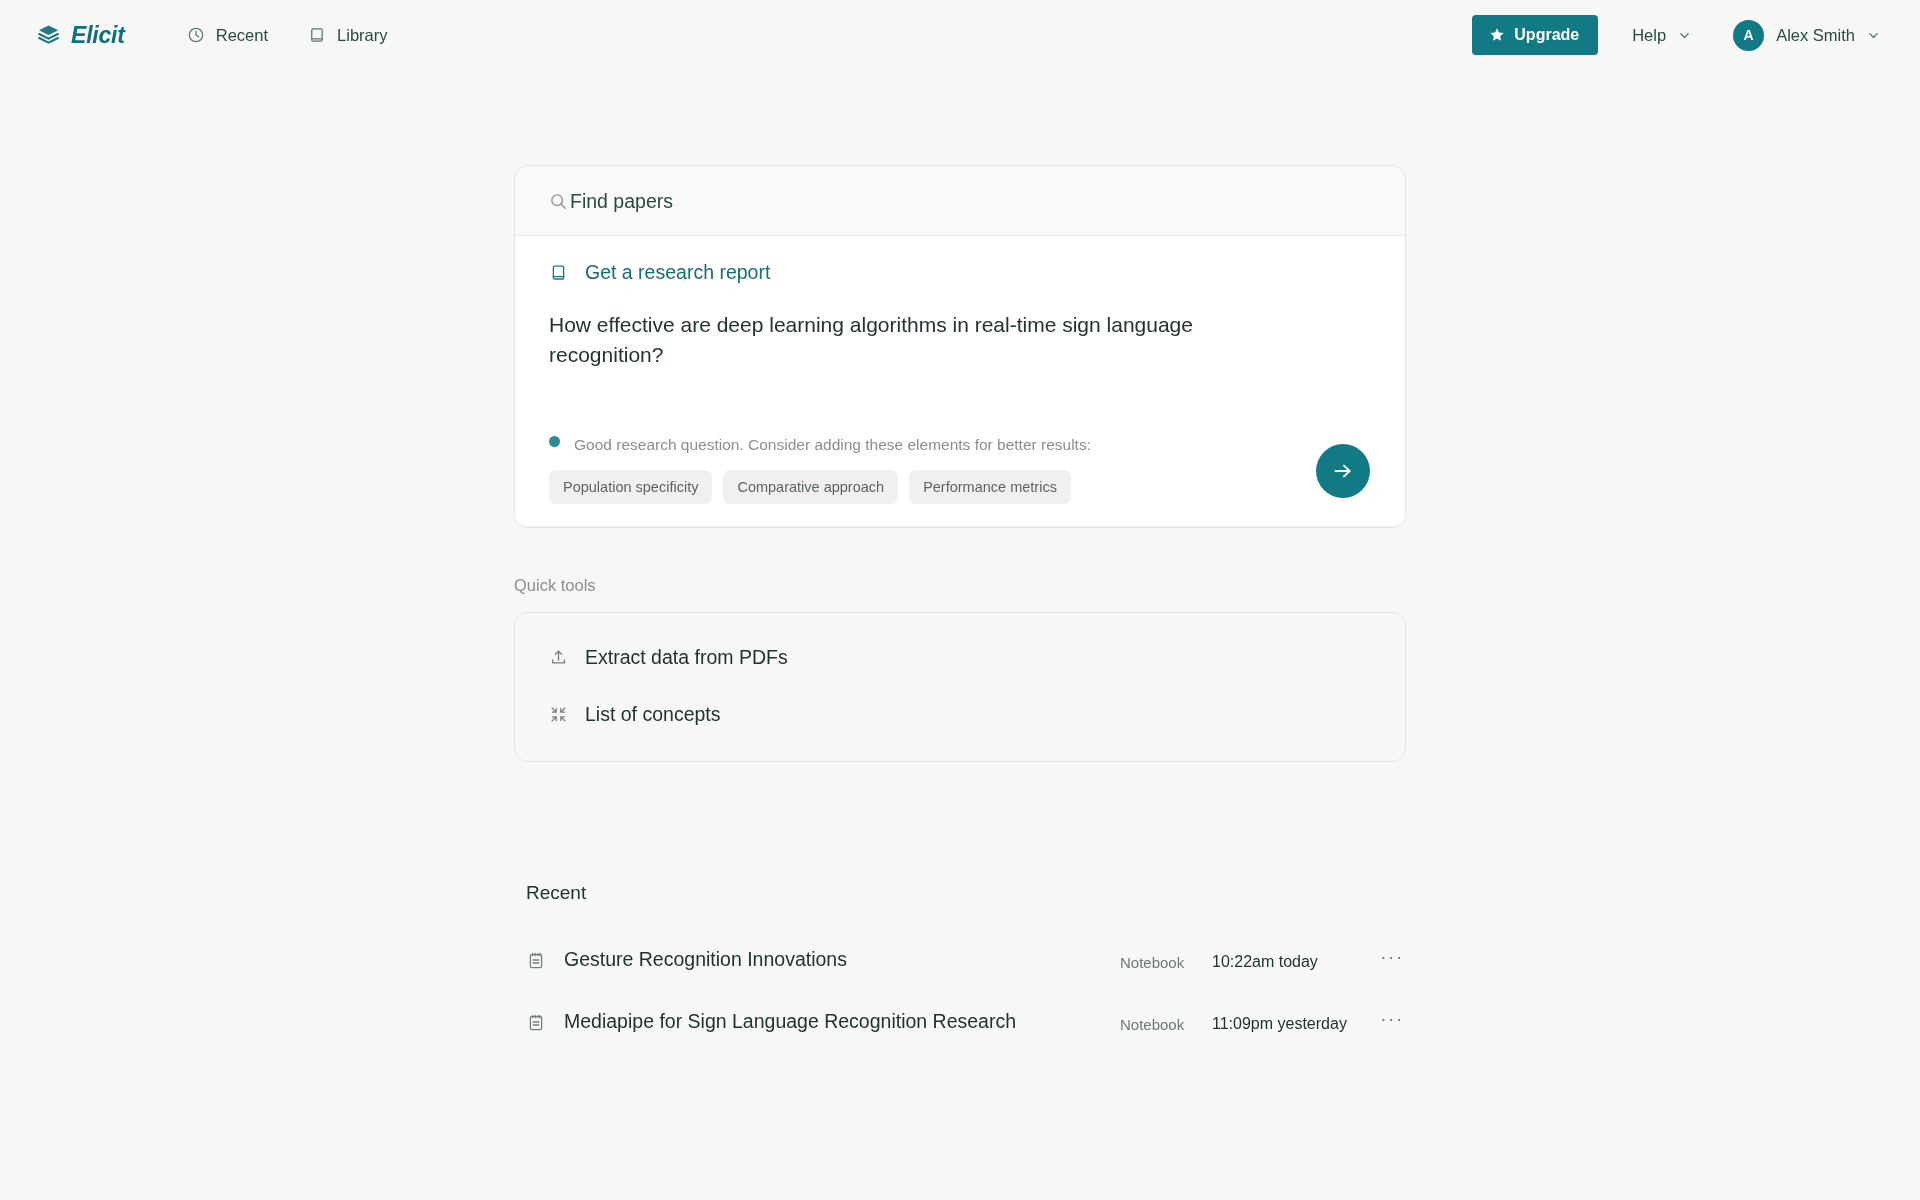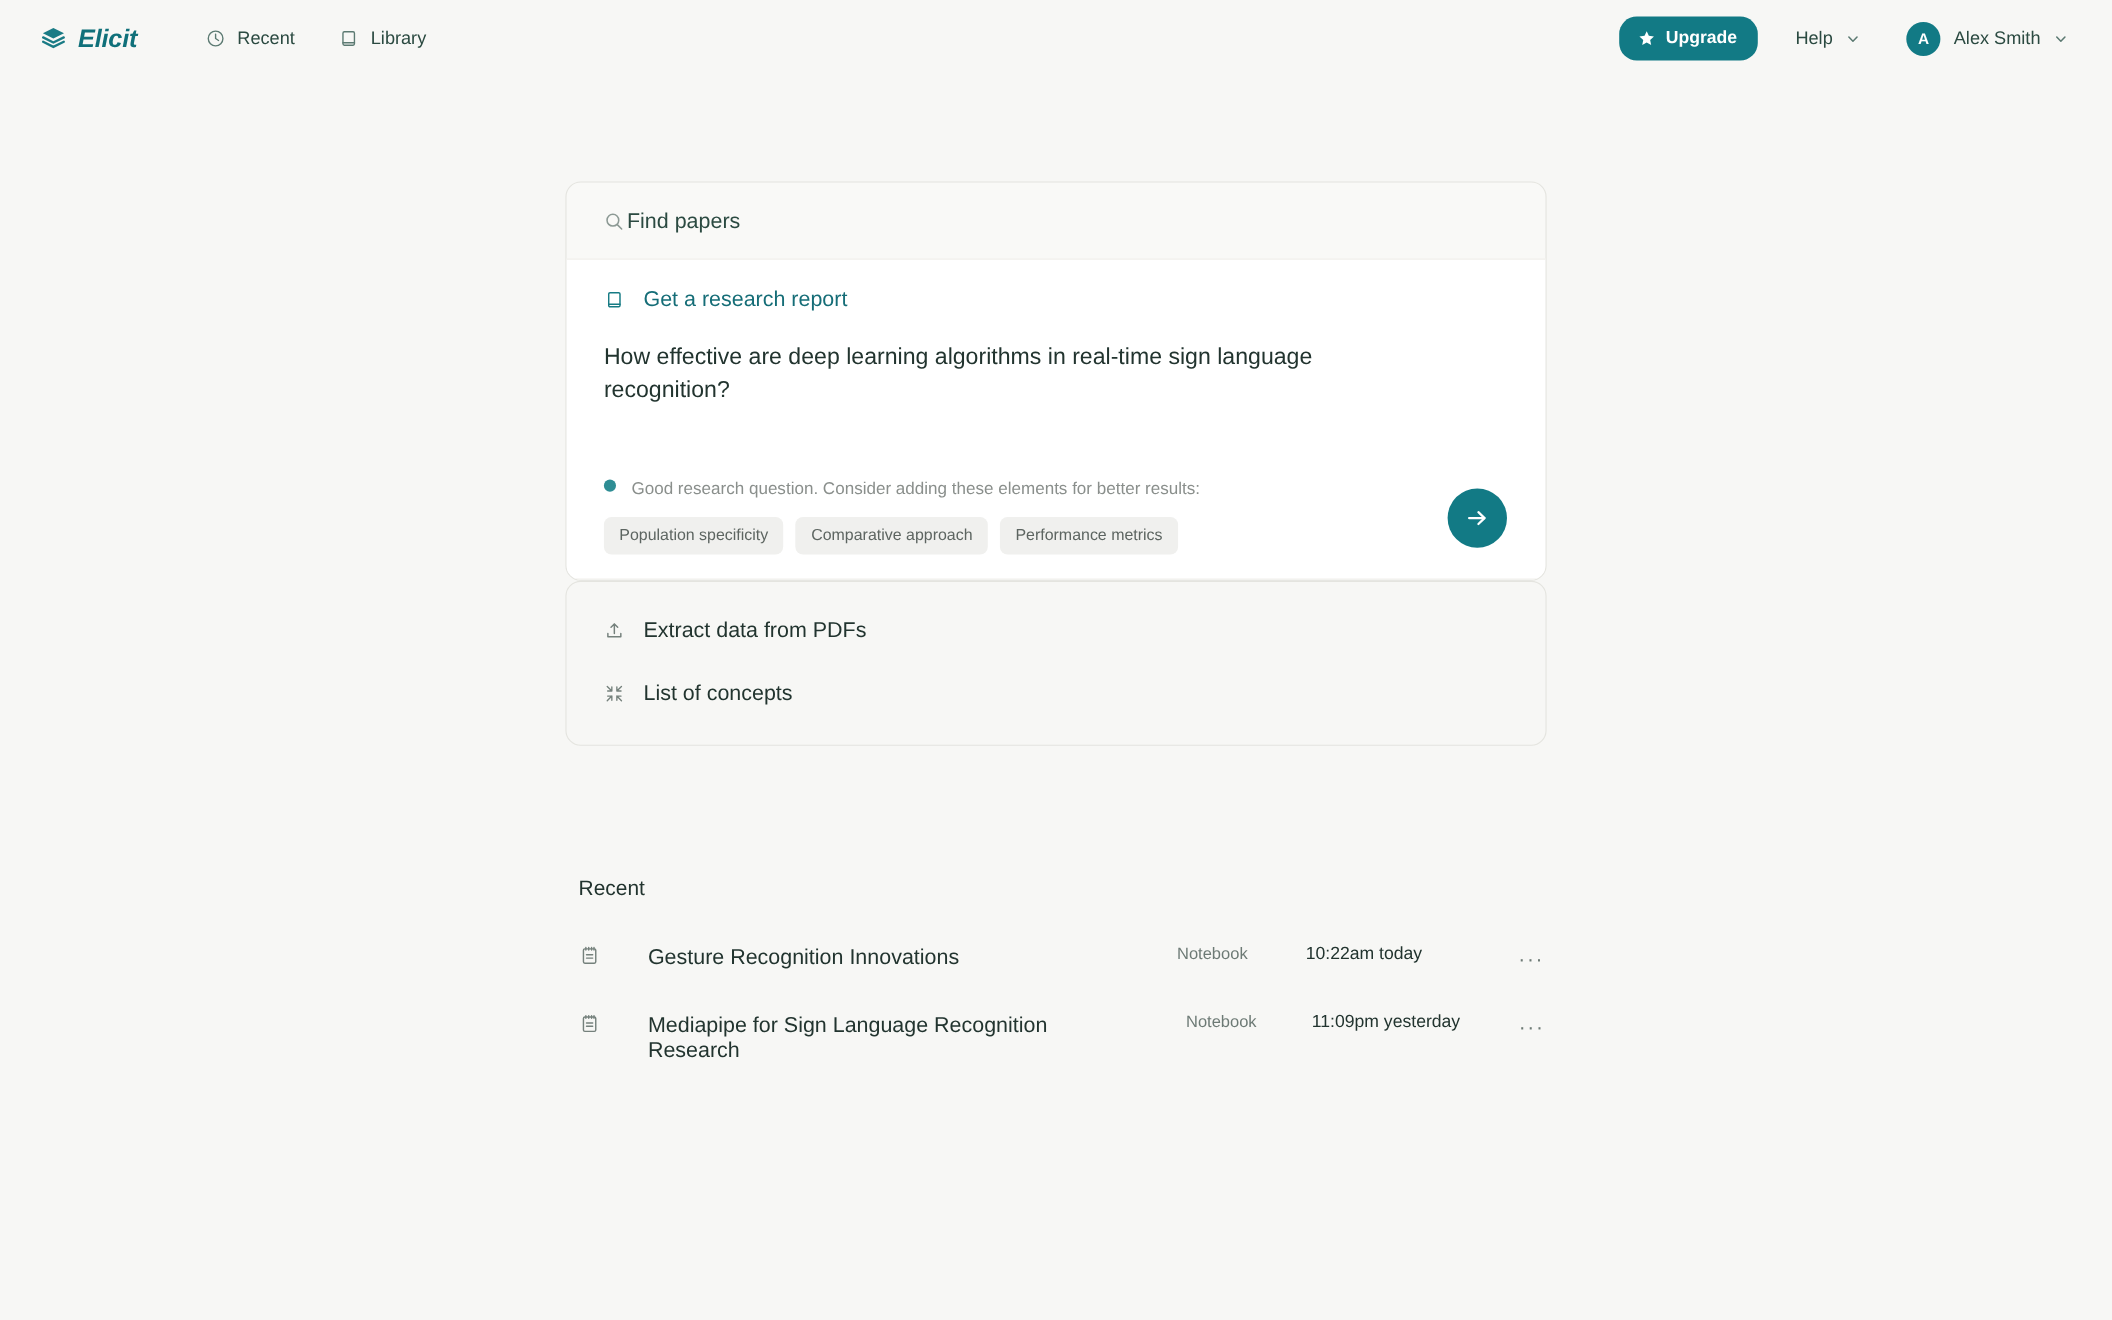--- a/index.html
+++ b/index.html
@@ -49,21 +49,21 @@
   .header-right { display: flex; align-items: center; gap: 26px; }
   .upgrade-btn {
     display: flex;
     align-items: center;
     gap: 9px;
     background: #127a85;
     color: #ffffff;
     font-size: 16px;
     font-weight: 600;
     border: none;
-    border-radius: 16px;
+    border-radius: 4px;
     padding: 11px 19px 11px 17px;
     cursor: pointer;
     font-family: "Liberation Sans", sans-serif;
   }
   .star-icon { width: 16px; height: 16px; display: block; }
   .help-menu {
     display: flex;
     align-items: center;
     gap: 12px;
     font-size: 16.5px;
@@ -223,24 +223,23 @@
   
   .recent-block { margin-top: 120px; padding-left: 12px; }
   .recent-title {
     font-size: 19px;
     color: #22342f;
     margin-bottom: 22px;
     padding-left: 0px;
   }
   .recent-item {
     display: flex;
-    align-items: flex-start;
+    align-items: flex-end;
     padding: 17px 0 17px 0;
     cursor: pointer;
-    gap: 25px;
   }
   .recent-icon { width: 20px; height: 20px; display: block; color: #75817c; flex: none; }
   .recent-name {
     font-size: 19.5px;
     color: #22342f;
     margin-left: 18px;
   }
   .recent-spacer { flex: 1; }
   .recent-type {
     font-size: 15px;
@@ -384,20 +383,21 @@
             <svg class="arrow-icon" viewBox="0 0 24 24" fill="none" stroke="currentColor" stroke-width="2">
               <path d="M4.5 12 H18.5" stroke-linecap="round"></path>
               <path d="M13 6.6 L18.6 12 L13 17.4" stroke-linecap="round" stroke-linejoin="round"></path>
             </svg>
           </span>
         </button>
       </div>
 
     </div>
 
+    <div class="section-label">Quick tools</div>
 
     <div class="tools-card">
       <div class="tool-row">
         <span>
           <svg class="tool-icon" viewBox="0 0 20 20" fill="none" stroke="currentColor" stroke-width="1.4">
             <path d="M10 12.6 V3.6" stroke-linecap="round"></path>
             <path d="M6.8 6.6 L10 3.4 L13.2 6.6" stroke-linecap="round" stroke-linejoin="round"></path>
             <path d="M3.8 12.6 V15.6 H16.2 V12.6" stroke-linecap="round" stroke-linejoin="round"></path>
           </svg>
         </span>

